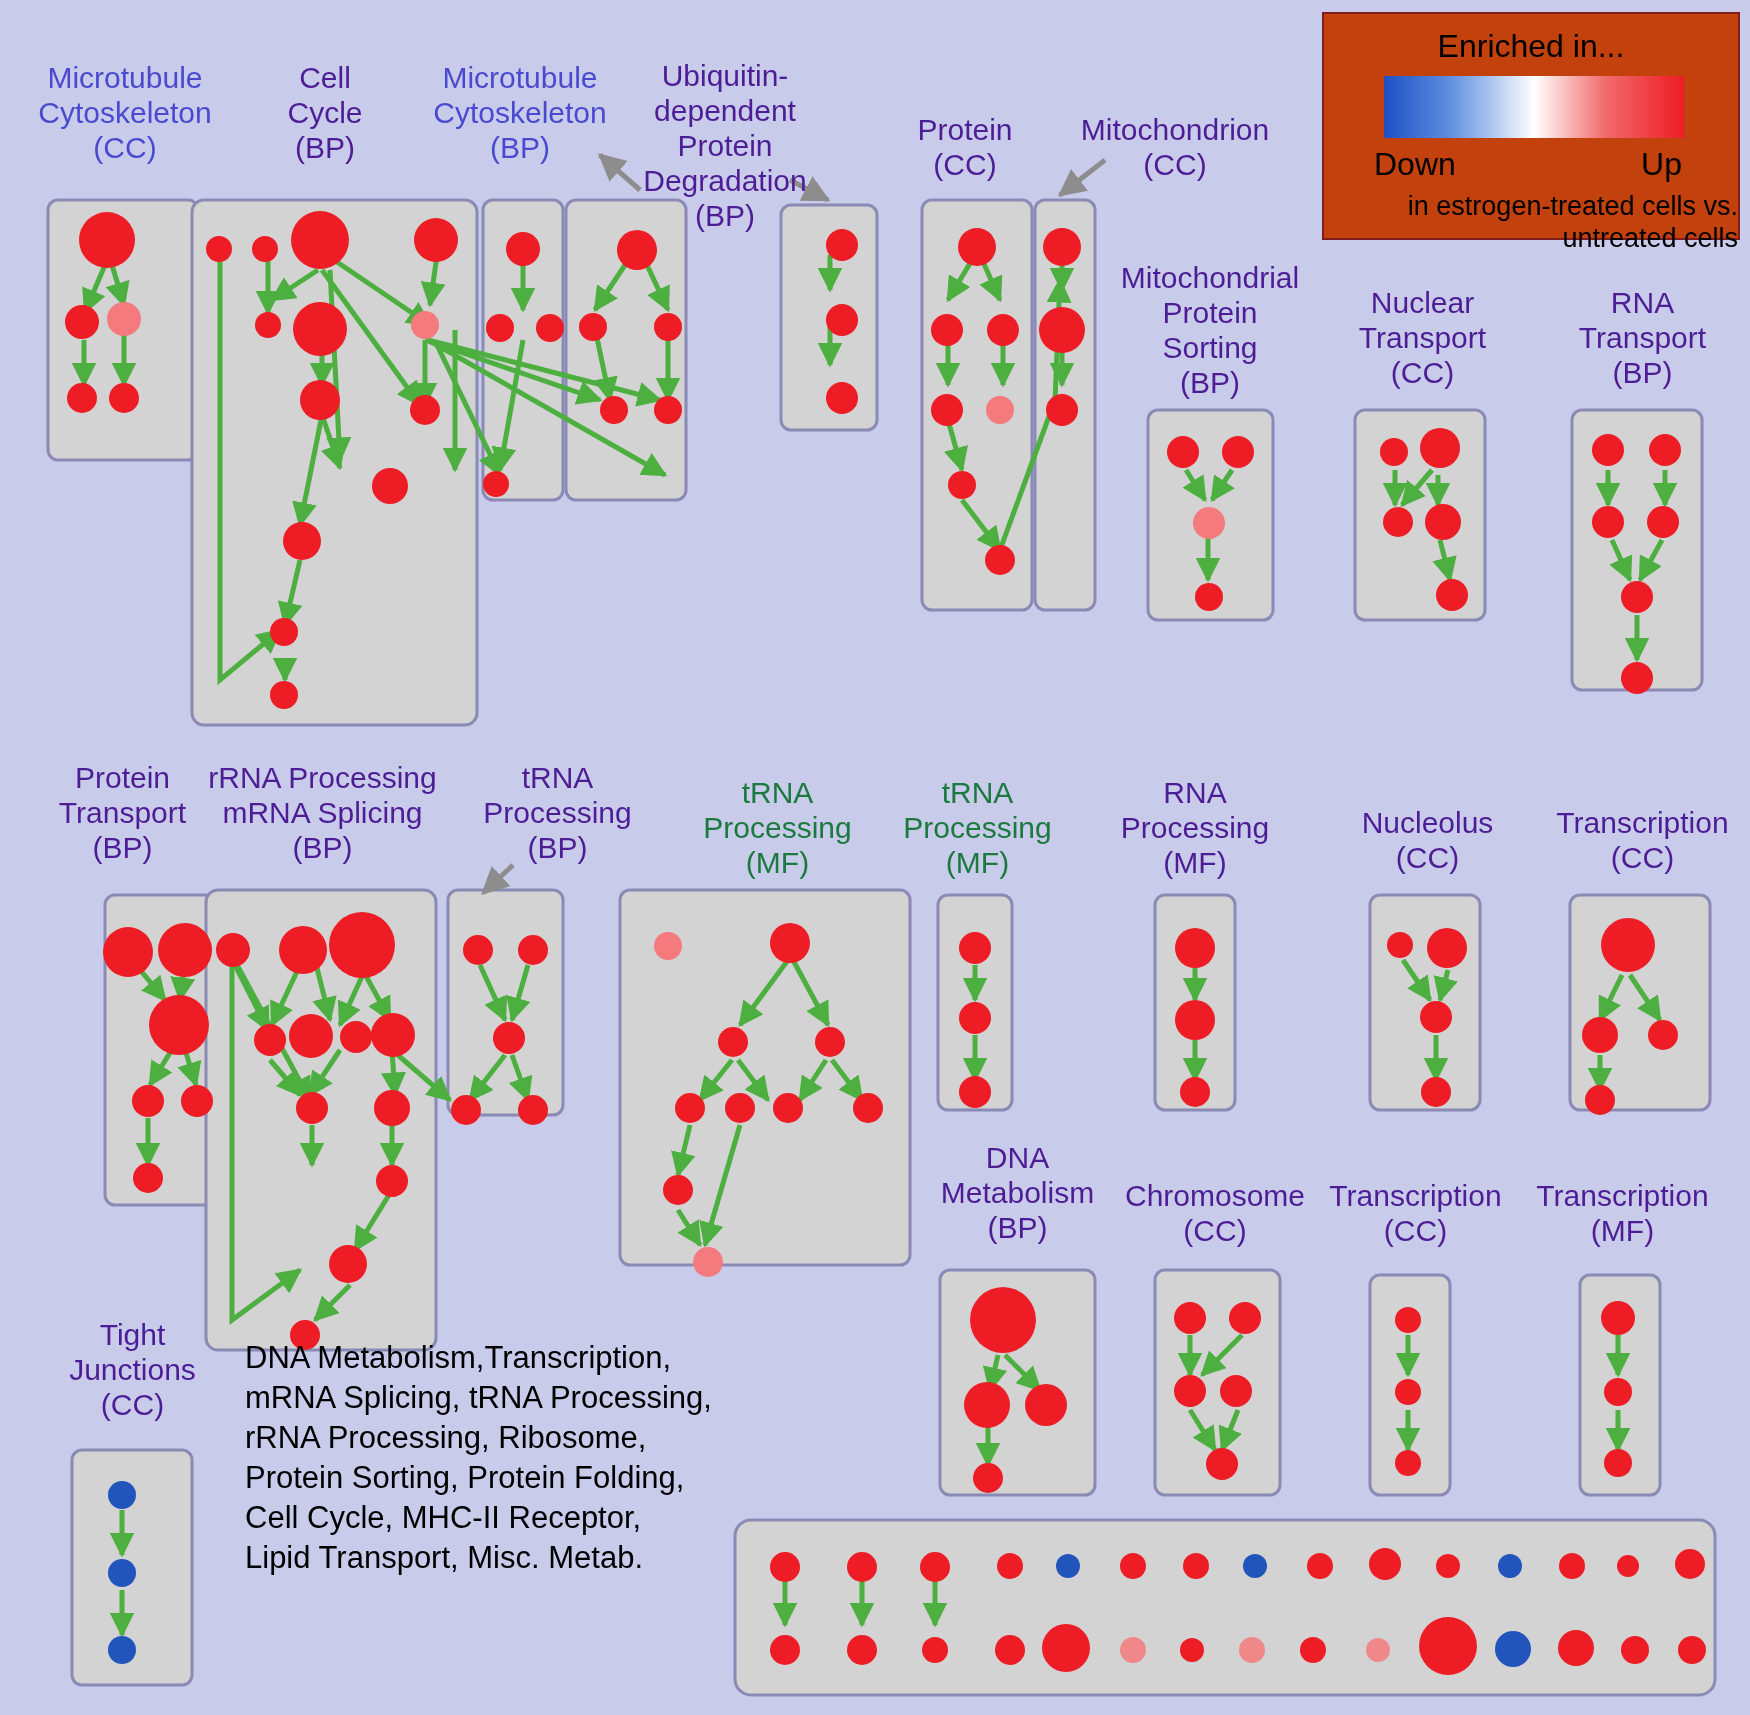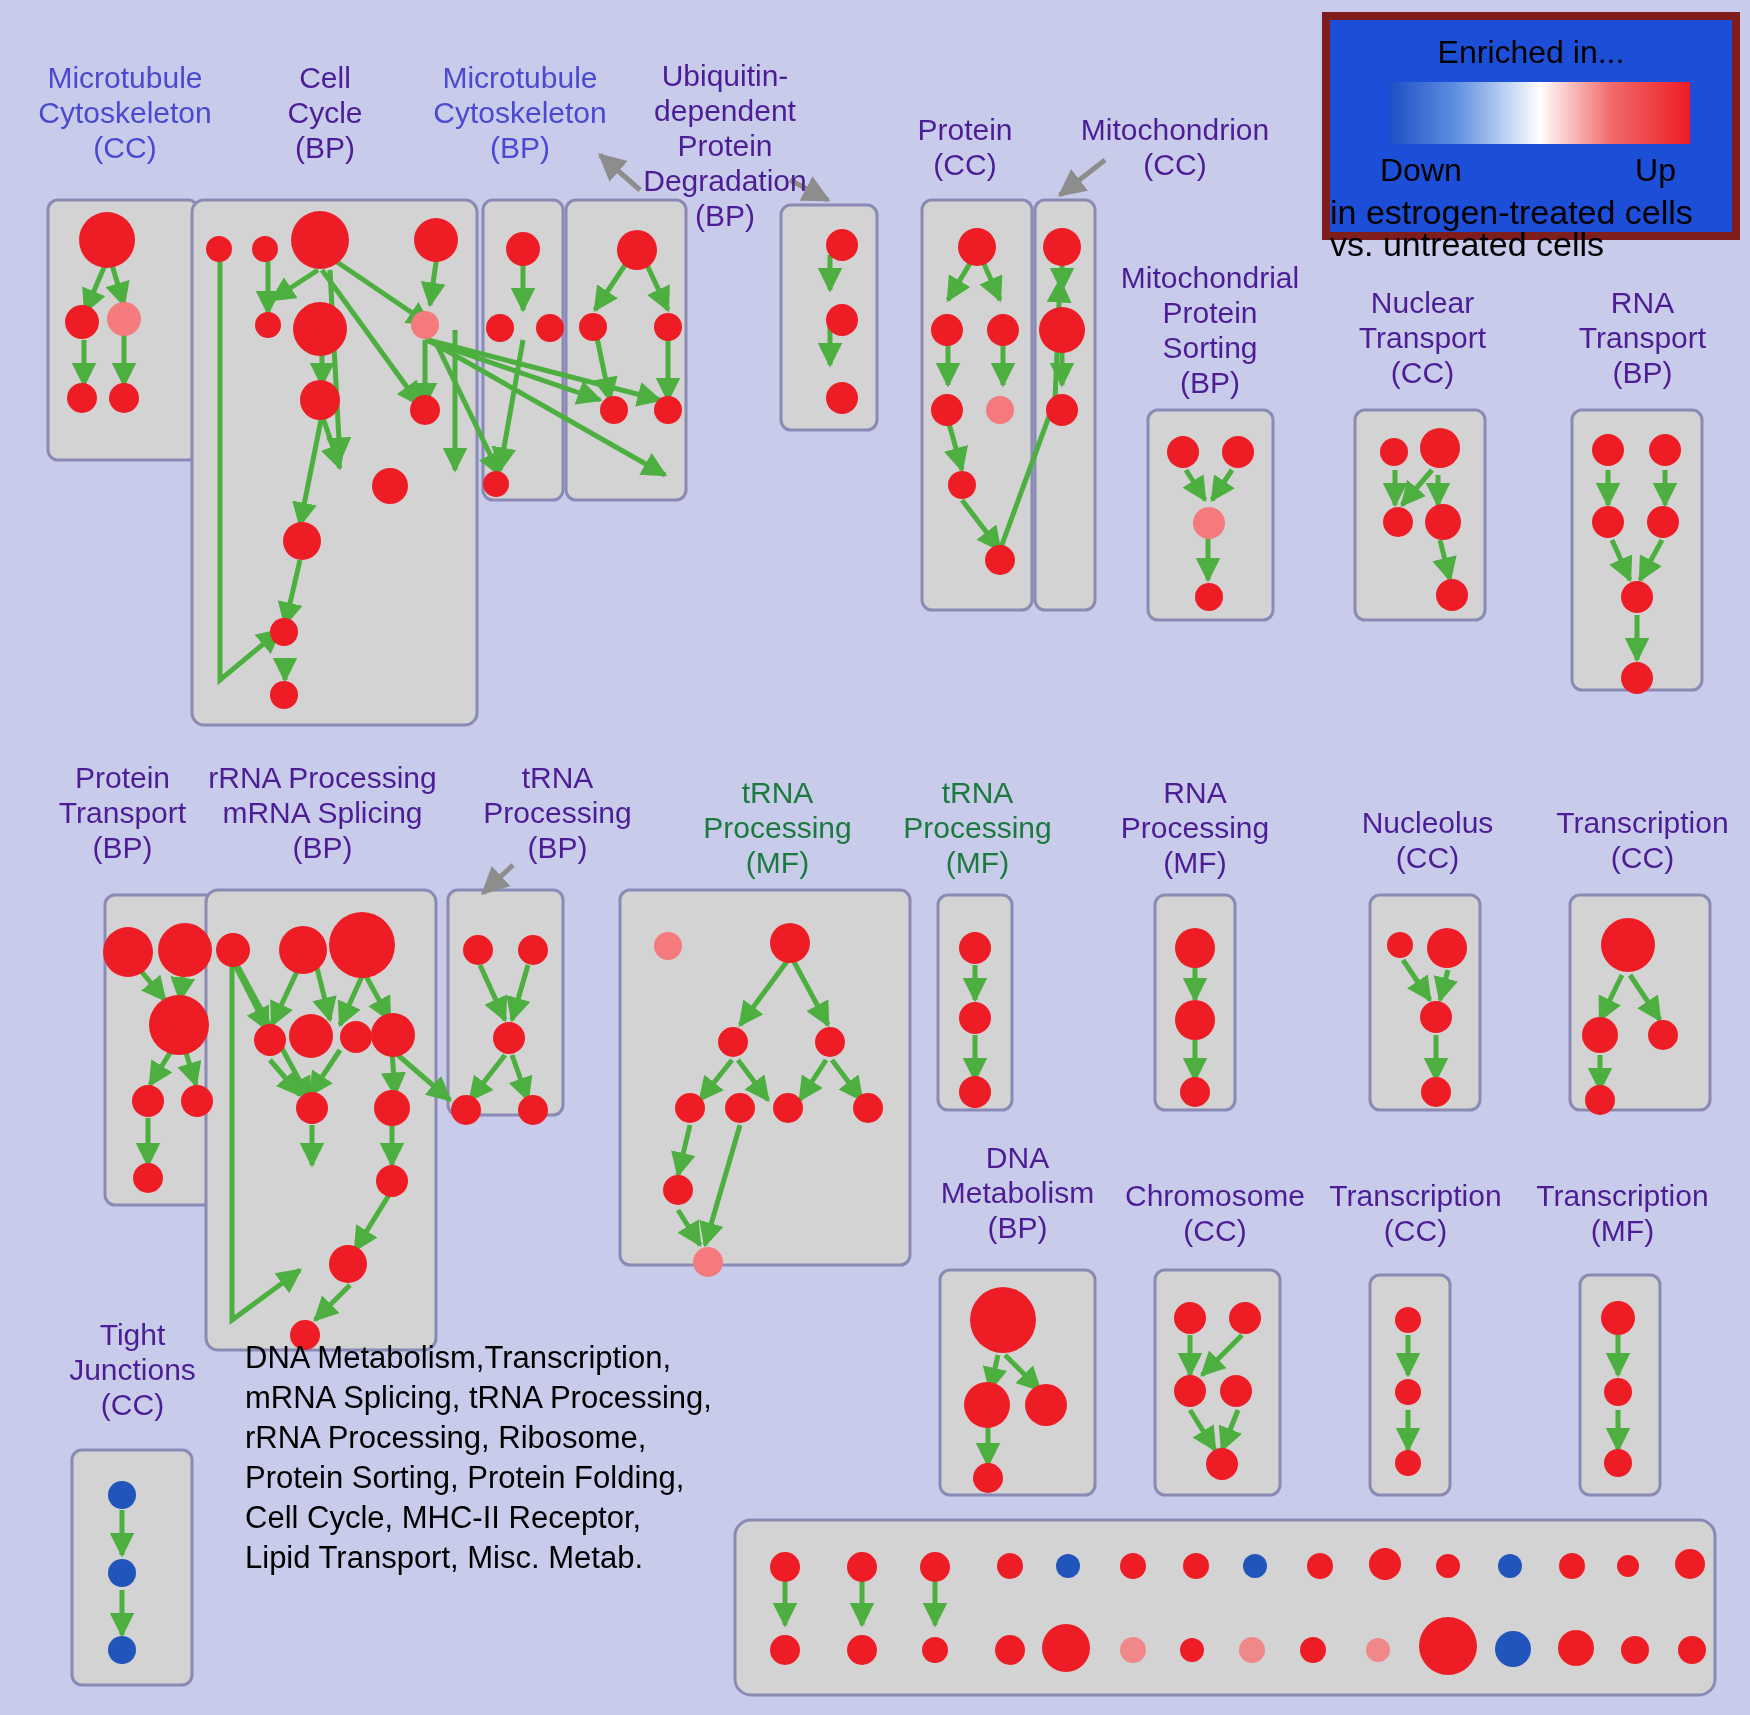--- a/index.html
+++ b/index.html
@@ -16,36 +16,36 @@
     color:#4c1d95;
     font-size:30px;
     line-height:35px;
     text-align:center;
     white-space:pre;
   }
   .label.cc-blue{color:#4a4ad0;}
   .label.mf-green{color:#1b7a3e;}
   .legend{
     position:absolute;
-    background:#1d4ed8;
-    border:8px solid #7f1d1d;
+    background:#c2410c;
+    border:2px solid #7f1d1d;
     box-sizing:border-box;
   }
   .legend-title{
     position:absolute;width:100%;text-align:center;
     font-size:32px;color:#000;top:14px;
   }
   .legend-bar{
     position:absolute;
     left:60px;top:62px;width:300px;height:62px;
     background:linear-gradient(to right,#1f4fc4 0%, #5f8fe0 22%, #ffffff 50%, #f06a6a 74%, #ee1c24 100%);
   }
   .legend-down{position:absolute;left:50px;top:132px;font-size:32px;}
   .legend-up{position:absolute;right:56px;top:132px;font-size:32px;}
-  .legend-sub{position:absolute;width:100%;text-align:left;top:176px;font-size:34px;line-height:32px;}
+  .legend-sub{position:absolute;width:100%;text-align:right;top:176px;font-size:27px;line-height:32px;}
   .big-text{
     position:absolute;font-size:31px;line-height:40px;color:#000;text-align:left;white-space:pre;
   }
 </style>
 </head>
 <body>
 
 <svg id="canvas" viewBox="0 0 1750 1715" xmlns="http://www.w3.org/2000/svg">
   <defs>
     <marker id="arrow" viewBox="0 0 10 10" refX="9" refY="5" markerWidth="5" markerHeight="5" orient="auto-start-reverse">

